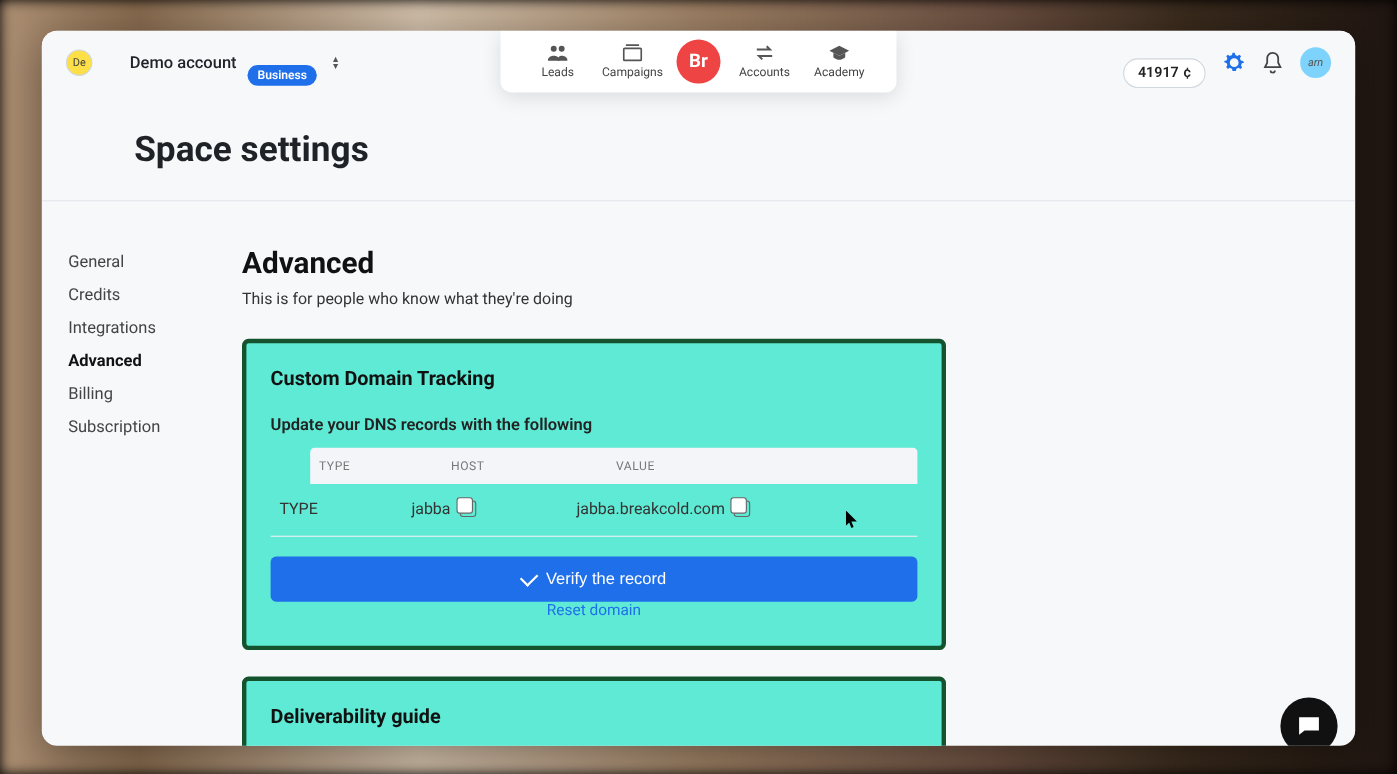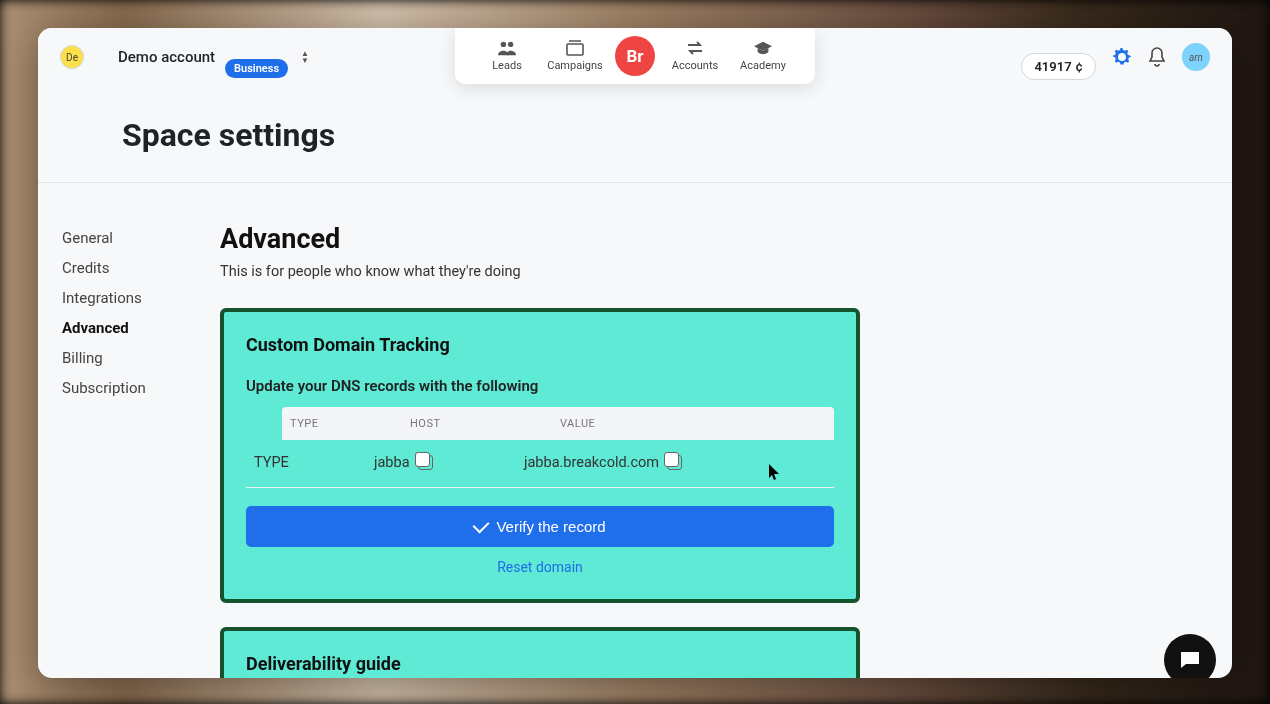--- a/index.html
+++ b/index.html
@@ -93,21 +93,21 @@
   .col-value { flex:1; display:flex; align-items:center; gap:8px; }
   .copy-ico { width:15px; height:15px; border:1.4px solid #666; border-radius:3px; position:relative; cursor:pointer;}
   .copy-ico::before { content:""; position:absolute; top:-4px; left:-4px; width:13px; height:13px; border:1.4px solid #666; border-radius:3px; background:#fff;}
 
   .btn-primary {
     width:100%; background:#1f6feb; color:#fff; border:none; border-radius:5px;
     padding:12px 0; font-size:15px; font-weight:500; cursor:pointer;
     display:flex; align-items:center; justify-content:center; gap:8px; margin-top:18px;
   }
   .check-ico { width:14px; height:10px; border-left:2.5px solid #fff; border-bottom:2.5px solid #fff; transform:rotate(-45deg); margin-top:-3px;}
-  .reset-link { display:block; text-align:center; color:#1f6feb; font-size:14px; margin-top:12px; cursor:pointer;}
+  .reset-link { display:block; text-align:center; color:#1f6feb; font-size:14px; cursor:pointer;}
 
   .card.deliver { padding-bottom:30px; }
 
   
   .chat-fab { position:absolute; right:16px; bottom:-8px; width:52px; height:52px; border-radius:50%; background:#111; color:#fff; display:flex; align-items:center; justify-content:center;}
 
   
   .cursor { position:absolute; left:731px; top:436px; width:12px; height:18px; pointer-events:none; }
   .cursor svg{display:block;}
 

